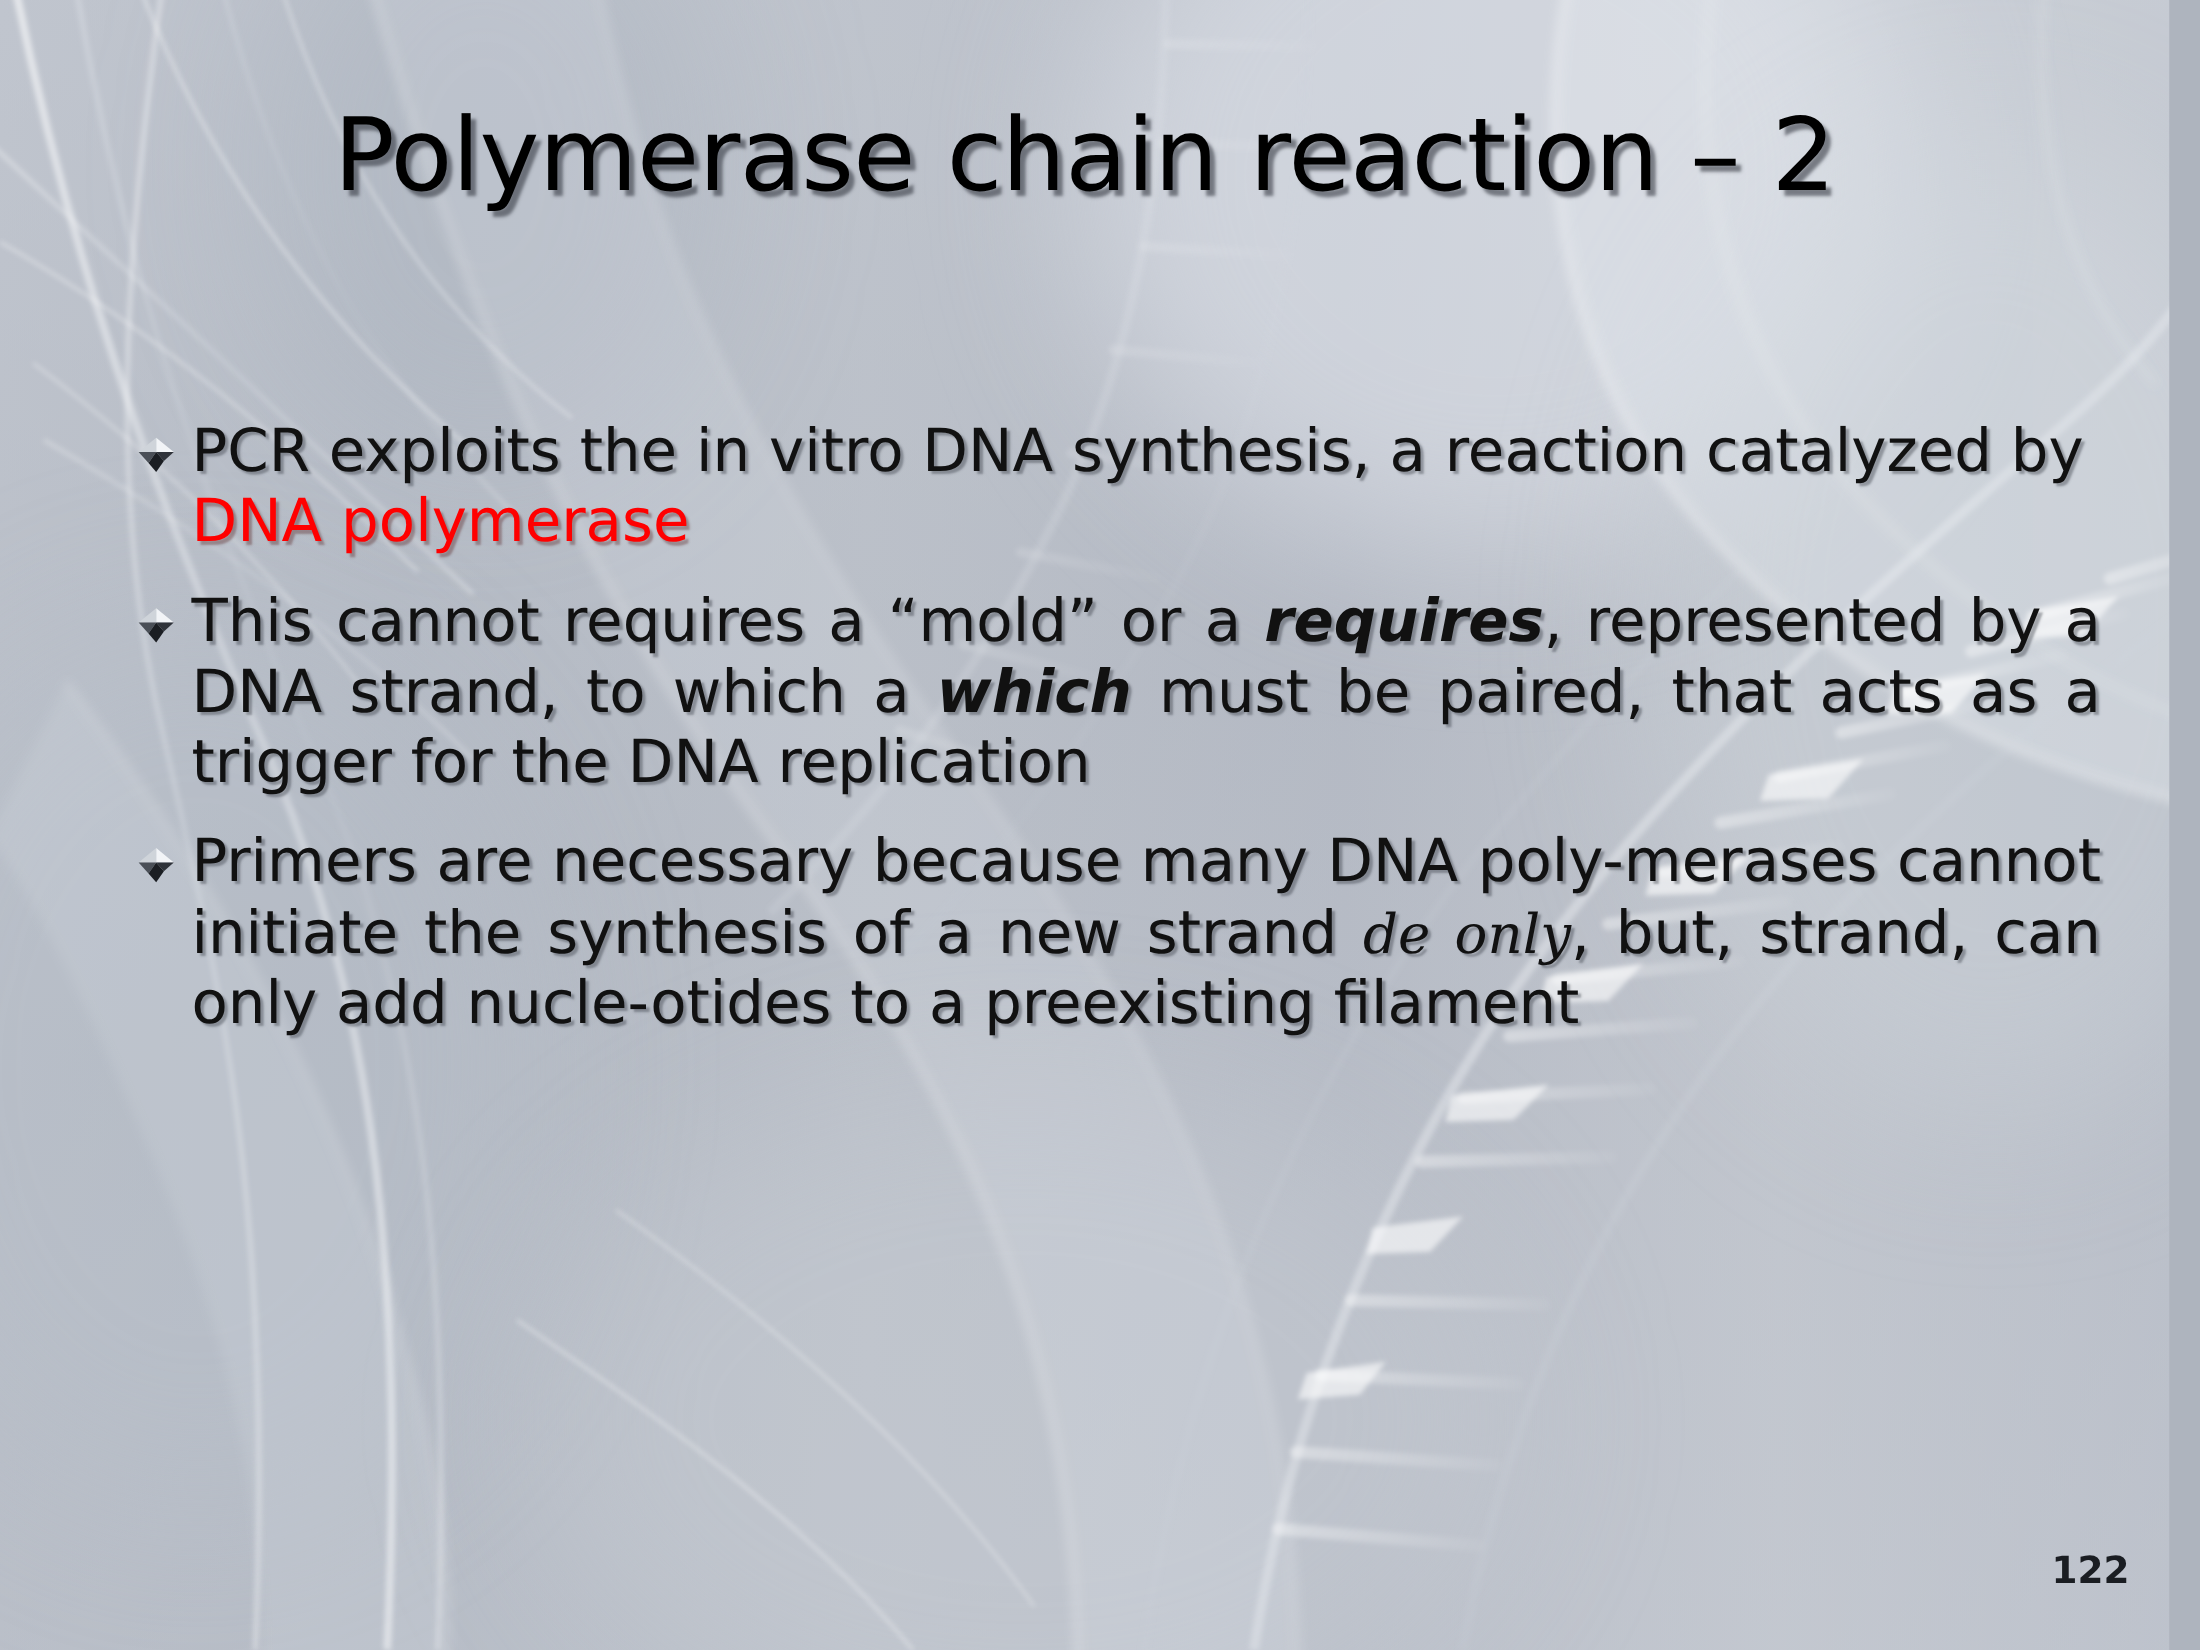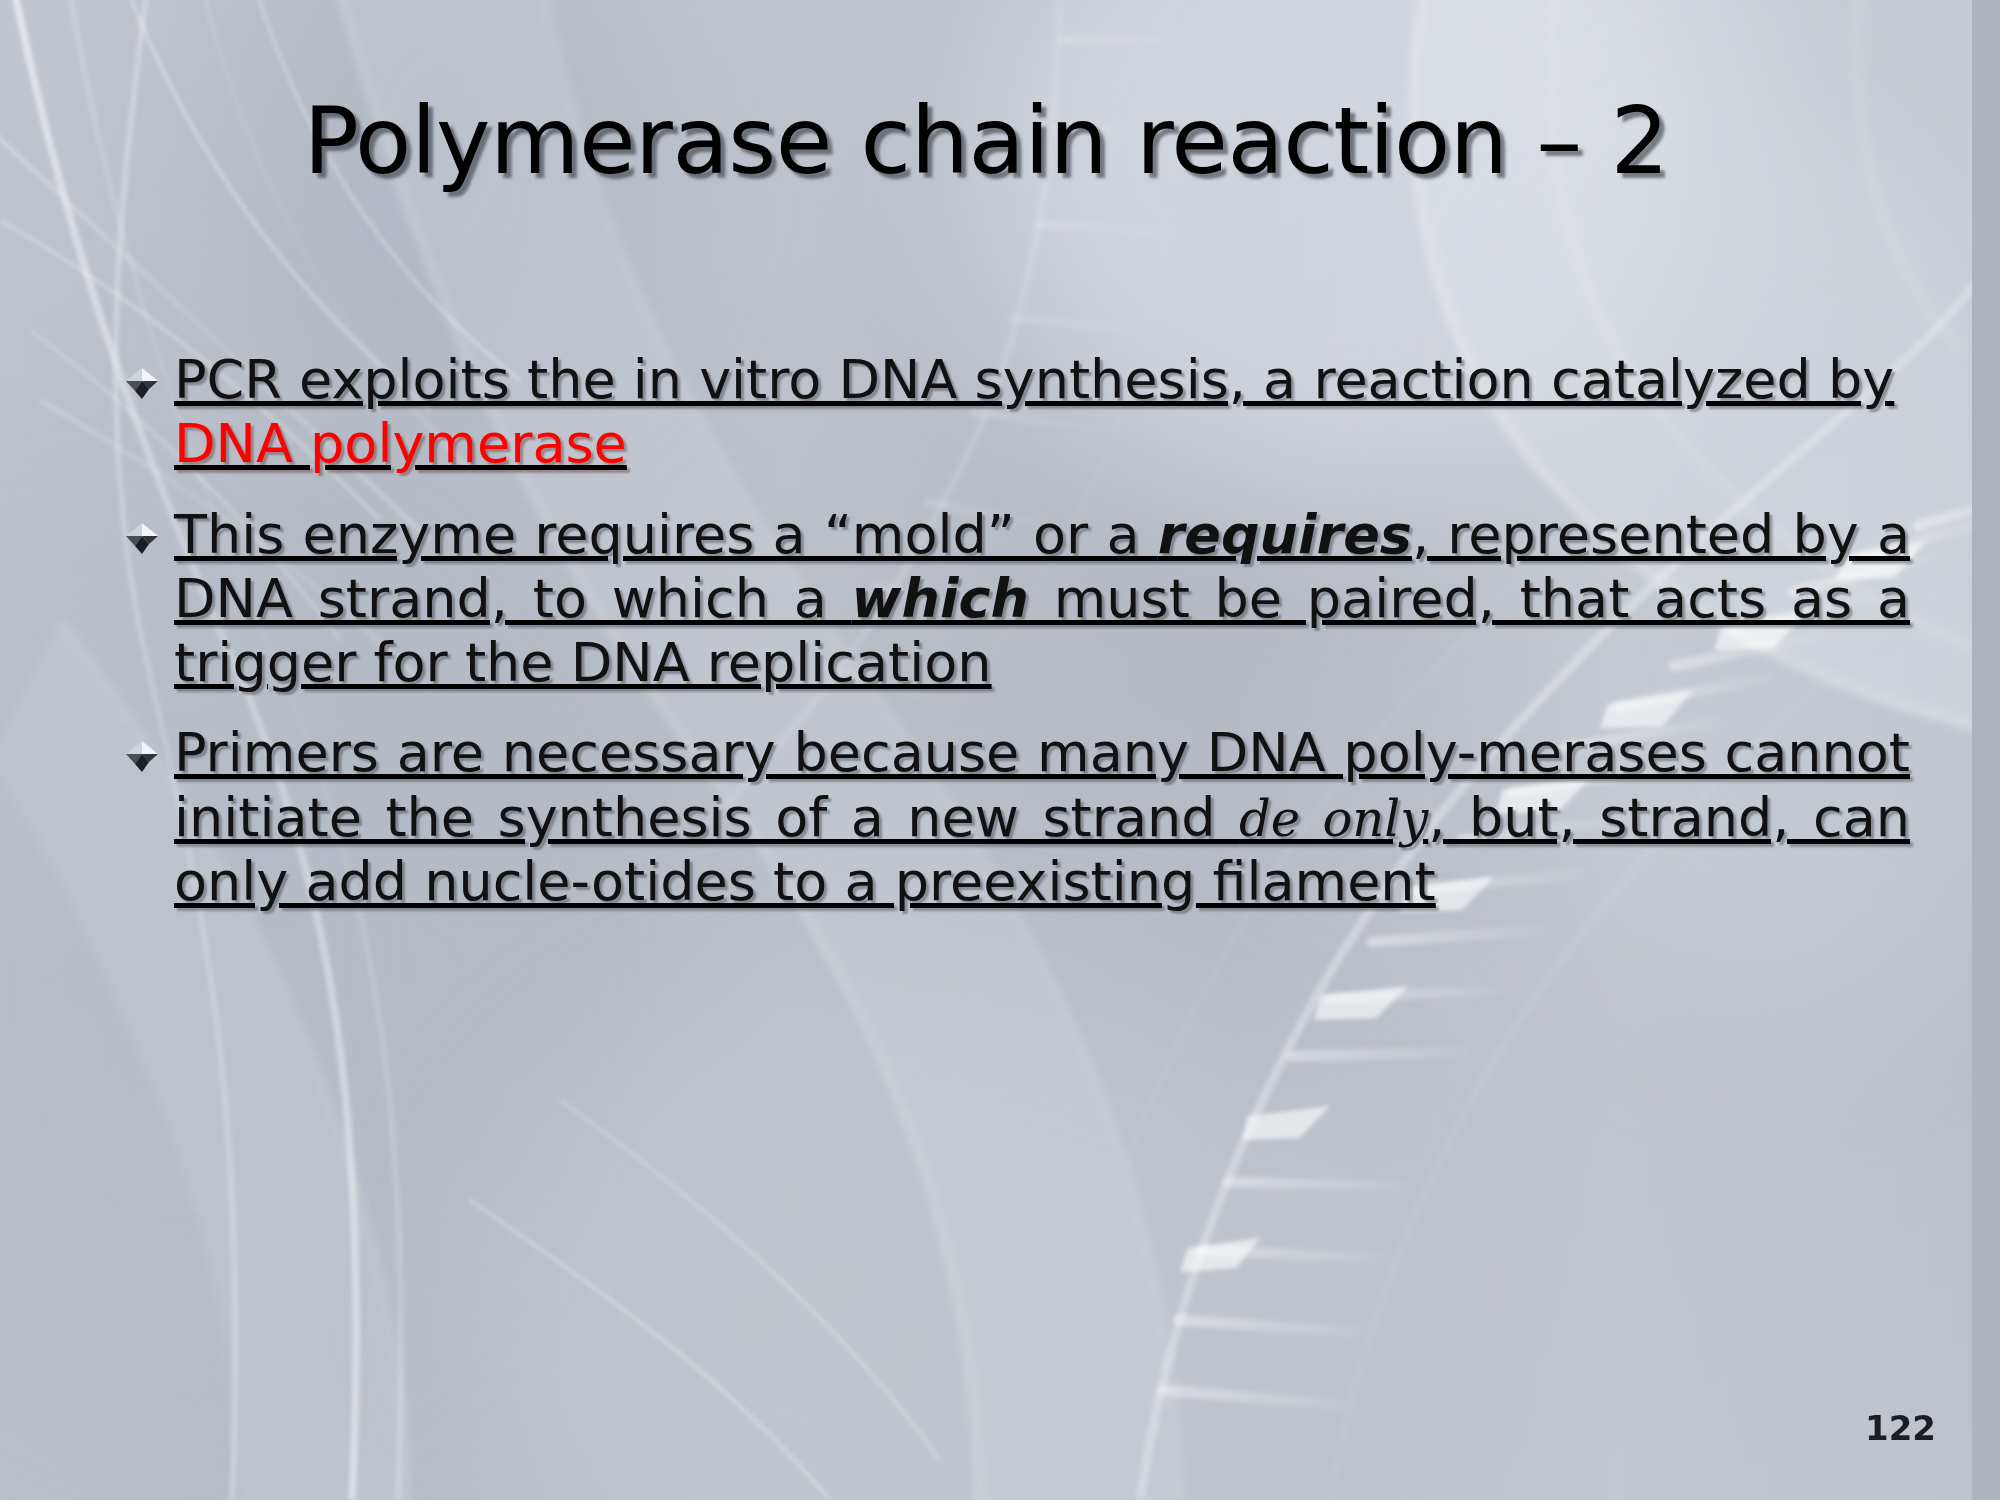--- a/index.html
+++ b/index.html
@@ -62,23 +62,22 @@
     line-height: 1.0;
     color: #000000;
     letter-spacing: -0.5px;
     white-space: nowrap;
     text-shadow: 5px 5px 3px rgba(40,44,52,0.55);
   }
 
   #body {
     position: absolute;
     left: 120px;
-    top: 348px;
+    top: 378px;
     width: 1790px;
-    text-decoration: underline;
   }
 
   .bullet-row {
     display: flex;
     align-items: flex-start;
     margin-bottom: 26px;
   }
   .bullet-row:last-child { margin-bottom: 0; }
 
   .bullet-marker {
@@ -282,21 +281,21 @@
         <span class="bullet-marker">
           <svg width="34" height="34" viewBox="0 0 34 34" aria-hidden="true">
             <polygon points="17,2 33,15 17,15" fill="#f2f4f7"></polygon>
             <polygon points="17,2 1,15 17,15" fill="#cfd4da"></polygon>
             <polygon points="1,15 17,15 10,25" fill="#4a4f57"></polygon>
             <polygon points="17,15 33,15 24,23" fill="#2f333a"></polygon>
             <polygon points="10,25 17,15 24,23 17,33" fill="#1b1e23"></polygon>
           </svg>
         </span>
         <div class="bullet-text justify">
-          <span>This enzyme requires a “mold” or a </span><span class="em-italic">requires</span><span>, represented by a DNA strand, to which a </span><span class="em-italic">which</span><span> must be paired, that acts as a trigger for the DNA replication</span>
+          <span>This cannot requires a “mold” or a </span><span class="em-italic">requires</span><span>, represented by a DNA strand, to which a </span><span class="em-italic">which</span><span> must be paired, that acts as a trigger for the DNA replication</span>
         </div>
       </div>
 
       <div class="bullet-row">
         <span class="bullet-marker">
           <svg width="34" height="34" viewBox="0 0 34 34" aria-hidden="true">
             <polygon points="17,2 33,15 17,15" fill="#f2f4f7"></polygon>
             <polygon points="17,2 1,15 17,15" fill="#cfd4da"></polygon>
             <polygon points="1,15 17,15 10,25" fill="#4a4f57"></polygon>
             <polygon points="17,15 33,15 24,23" fill="#2f333a"></polygon>

